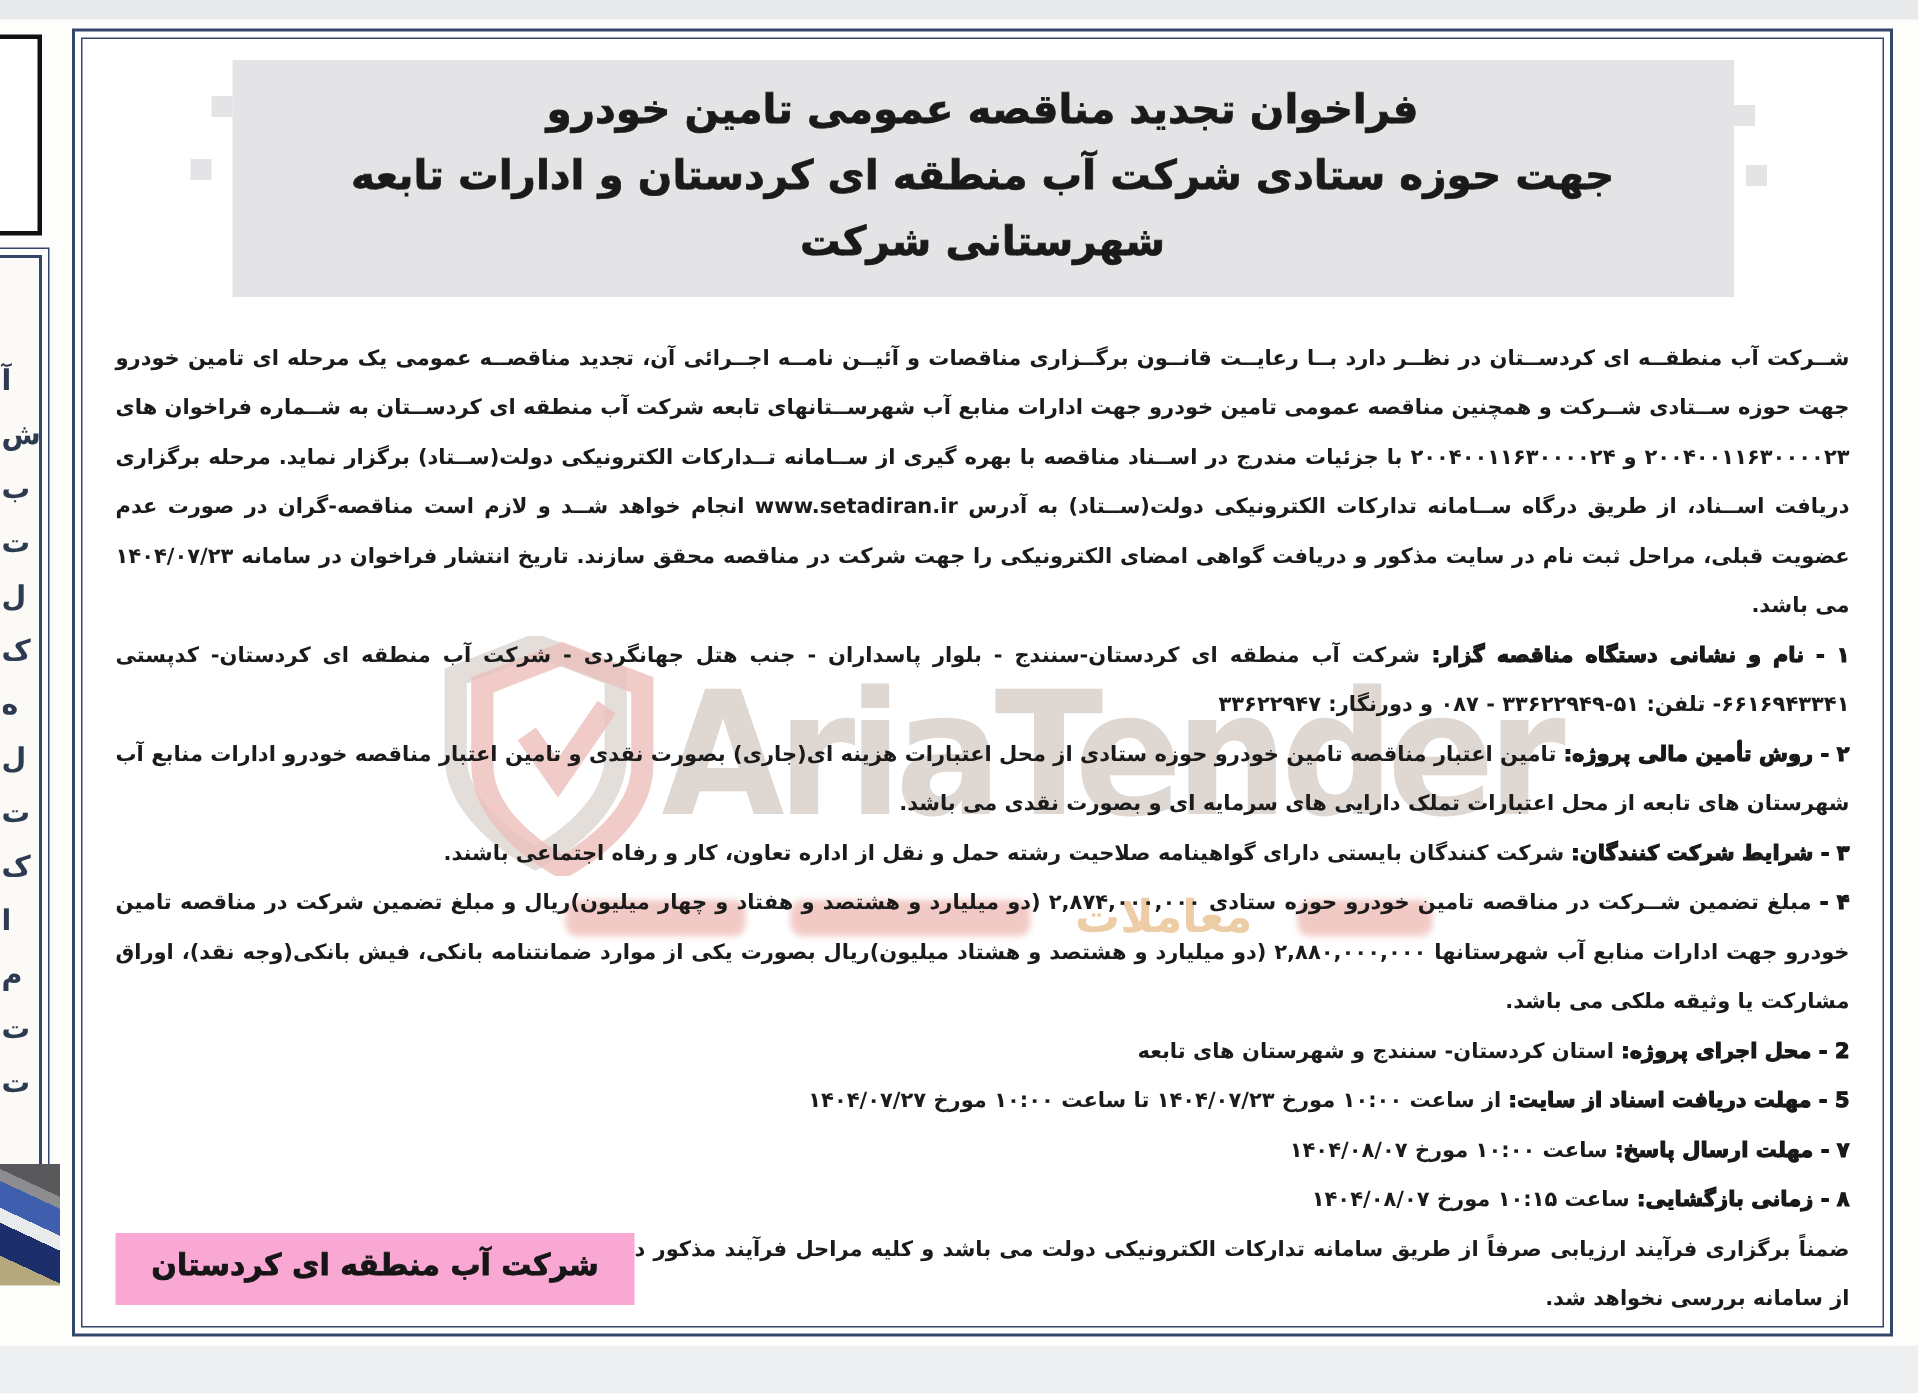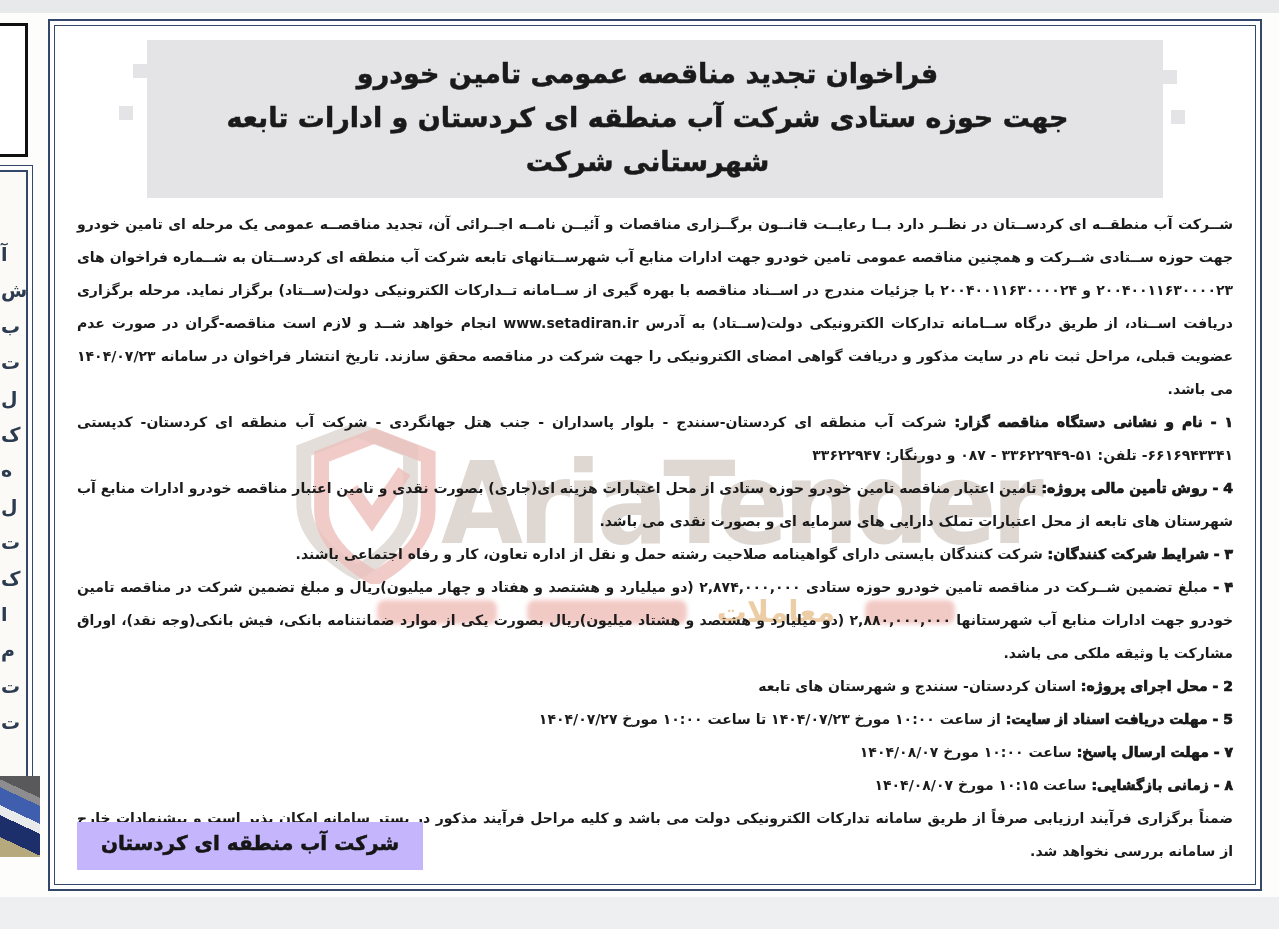--- a/index.html
+++ b/index.html
@@ -42,43 +42,43 @@
   .notice-inner{
     position:absolute;inset:4px;border:1px solid #33476b;
     background:#fff;overflow:hidden;
   }
   .doc-content{
     position:relative;z-index:2;direction:rtl;
     padding:12px 18px 0 18px;color:#1b1b1b;
   }
 
   .title-block{
-    width:985px;margin:2px auto 10px auto;background:#e4e4e6;
-    text-align:center;padding:12px 23px 14px 8px;position:relative;
+    width:985px;margin:2px auto 25px auto;background:#e4e4e6;
+    text-align:center;padding:12px 8px 14px 8px;position:relative;
   }
   .title-block .notch{position:absolute;background:#e4e4e6;width:14px;height:14px;}
   .n1{left:-14px;top:24px;} .n2{left:-28px;top:66px;} .n3{right:-14px;top:30px;} .n4{right:-22px;top:70px;}
   .title-line{
     font-size:27px;font-weight:bold;line-height:44px;color:#1a1a1a;
     -webkit-text-stroke:0.5px #1a1a1a;
   }
 
   .body-text{
     font-size:14px;line-height:33px;font-weight:bold;
     text-align:justify;text-justify:inter-word;margin:4px;
   }
   p.para{margin:0;}
   .item{margin:0;}
   .item > b{
     font-weight:bold;-webkit-text-stroke:0.7px #111;
   }
   .item > b::after{content:"\00a0";}
   .signature-box{
     position:absolute;z-index:3;left:22px;bottom:14px;width:346px;height:48px;
-    background:#c4b5fd;text-align:center;line-height:42px;
+    background:#f9a8d4;text-align:center;line-height:42px;
     font-size:20px;font-weight:bold;-webkit-text-stroke:0.5px #111;color:#161616;
   }
 
   
   .watermark{
     position:absolute;z-index:1;left:230px;top:360px;width:790px;height:235px;
     display:flex;align-items:center;pointer-events:none;
   }
   .wm-shield{flex:0 0 auto;opacity:.55;margin-left:6px;}
   .wm-brand{
@@ -150,21 +150,21 @@
         <div class="title-line">جهت حوزه ستادی شرکت آب منطقه ای کردستان و ادارات تابعه شهرستانی شرکت</div>
       </div>
 
       <div class="body-text">
         <p class="para">شــرکت آب منطقــه ای کردســتان در نظــر دارد بــا رعایــت قانــون برگــزاری مناقصات و آئیــن نامــه اجــرائی آن، تجدید مناقصــه عمومی یک مرحله ای تامین خودرو جهت حوزه ســتادی شــرکت و همچنین مناقصه عمومی تامین خودرو جهت ادارات منابع آب شهرســتانهای تابعه شرکت آب منطقه ای کردســتان به شــماره فراخوان های ۲۰۰۴۰۰۱۱۶۳۰۰۰۰۲۳ و ۲۰۰۴۰۰۱۱۶۳۰۰۰۰۲۴ با جزئیات مندرج در اســناد مناقصه با بهره گیری از ســامانه تــدارکات الکترونیکی دولت(ســتاد) برگزار نماید. مرحله برگزاری دریافت اســناد، از طریق درگاه ســامانه تدارکات الکترونیکی دولت(ســتاد) به آدرس www.setadiran.ir انجام خواهد شــد و لازم است مناقصه-گران در صورت عدم عضویت قبلی، مراحل ثبت نام در سایت مذکور و دریافت گواهی امضای الکترونیکی را جهت شرکت در مناقصه محقق سازند. تاریخ انتشار فراخوان در سامانه ۱۴۰۴/۰۷/۲۳ می باشد.</p>
 
         <p class="item">
           <b>۱ - نام و نشانی دستگاه مناقصه گزار:</b><span>شرکت آب منطقه ای کردستان-سنندج - بلوار پاسداران - جنب هتل جهانگردی - شرکت آب منطقه ای کردستان- کدپستی ۶۶۱۶۹۴۳۳۴۱- تلفن: ۵۱-۳۳۶۲۲۹۴۹ - ۰۸۷ و دورنگار: ۳۳۶۲۲۹۴۷</span>
         </p>
         <p class="item">
-          <b>4 - روش تأمین مالی پروژه:</b><span>تامین اعتبار مناقصه تامین خودرو حوزه ستادی از محل اعتبارات هزینه ای(جاری) بصورت نقدی و تامین اعتبار مناقصه خودرو ادارات منابع آب شهرستان های تابعه از محل اعتبارات تملک دارایی های سرمایه ای و بصورت نقدی می باشد.</span>
+          <b>۲ - روش تأمین مالی پروژه:</b><span>تامین اعتبار مناقصه تامین خودرو حوزه ستادی از محل اعتبارات هزینه ای(جاری) بصورت نقدی و تامین اعتبار مناقصه خودرو ادارات منابع آب شهرستان های تابعه از محل اعتبارات تملک دارایی های سرمایه ای و بصورت نقدی می باشد.</span>
         </p>
         <p class="item">
           <b>۳ - شرایط شرکت کنندگان:</b><span>شرکت کنندگان بایستی دارای گواهینامه صلاحیت رشته حمل و نقل از اداره تعاون، کار و رفاه اجتماعی باشند.</span>
         </p>
         <p class="item">
           <b>۴ -</b><span>مبلغ تضمین شــرکت در مناقصه تامین خودرو حوزه ستادی ۲,۸۷۴,۰۰۰,۰۰۰ (دو میلیارد و هشتصد و هفتاد و چهار میلیون)ریال و مبلغ تضمین شرکت در مناقصه تامین خودرو جهت ادارات منابع آب شهرستانها ۲,۸۸۰,۰۰۰,۰۰۰ (دو میلیارد و هشتصد و هشتاد میلیون)ریال بصورت یکی از موارد ضمانتنامه بانکی، فیش بانکی(وجه نقد)، اوراق مشارکت یا وثیقه ملکی می باشد.</span>
         </p>
         <p class="item">
           <b>2 - محل اجرای پروژه:</b><span>استان کردستان- سنندج و شهرستان های تابعه</span>
         </p>

